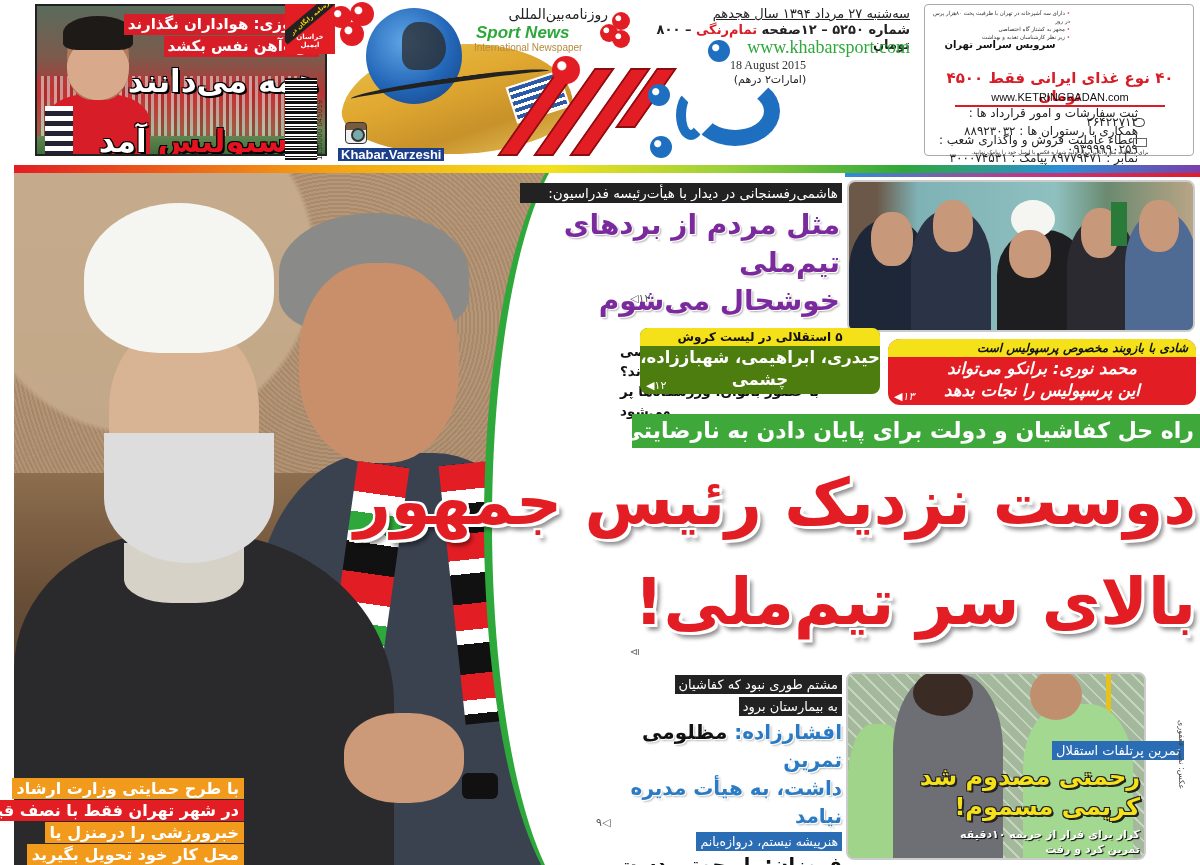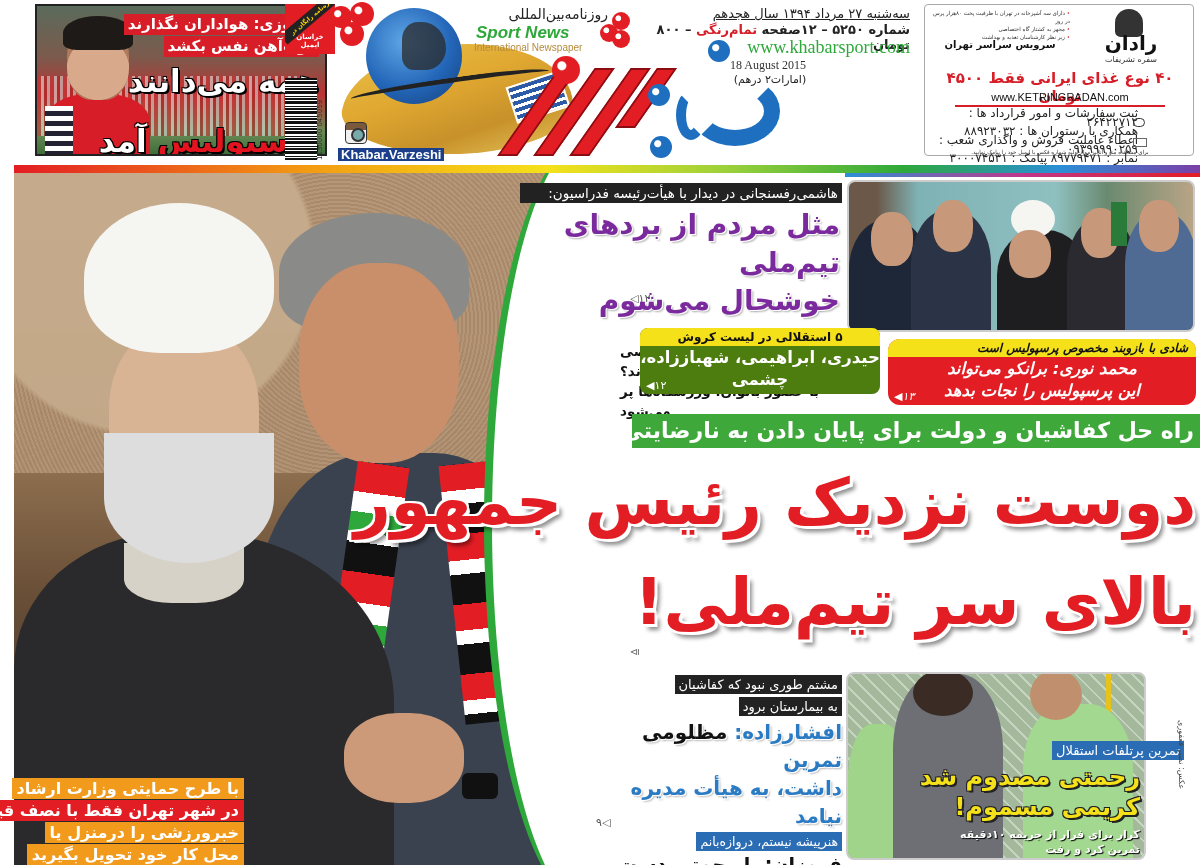--- a/index.html
+++ b/index.html
@@ -246,25 +246,20 @@
   <div id="site-url" class="abs">www.khabarsport.com</div>
   <div id="en-date" class="abs">18 August 2015</div>
   <div id="price-uae" class="abs">(امارات۲ درهم)</div>
 
   <div id="ad-box" class="abs">
     <div class="abs bullets">
       <span>دارای سه آشپزخانه در تهران با ظرفیت پخت ۸۰هزار پرس در روز</span><br>
       <span>مجهز به کشتار گاه اختصاصی</span><br>
       <span>زیر نظر کارشناسان تغذیه و بهداشت</span>
     </div>
-    <div class="abs logo">
-      <div class="abs emblem"></div>
-      <div class="abs name">رادان</div>
-      <div class="abs sub">سفره تشریفات</div>
-    </div>
     <div class="abs service">سرویس سراسر تهران</div>
     <div class="abs offer">۴۰ نوع غذای ایرانی فقط ۴۵۰۰ تومان</div>
     <div class="abs url">www.KETRINGRADAN.com</div>
     <div class="abs redline"></div>
     <div class="abs contacts">
       <div>ثبت سفارشات و امور قرارداد ها : ۲۶۴۲۲۷۱۲</div>
       <div>همکاری با رستوران ها : ۸۸۹۲۳۰۳۲</div>
       <div>اعطاء عاملیت فروش و واگذاری شعب : ۰۹۳۹۹۹۹۰۲۵۹</div>
       <div>نمابر : ۸۹۷۷۹۴۷۱      پیامک : ۳۰۰۰۷۴۵۳۱</div>
     </div>

